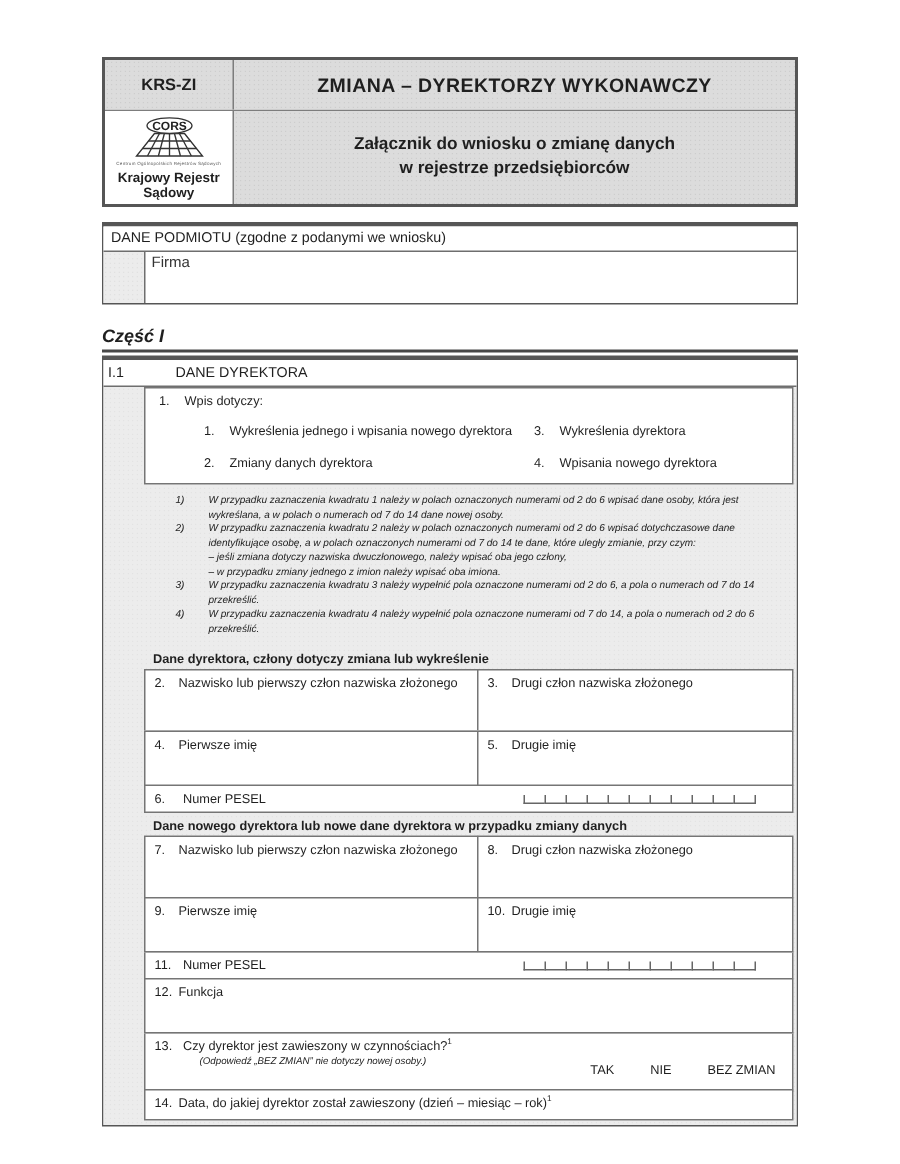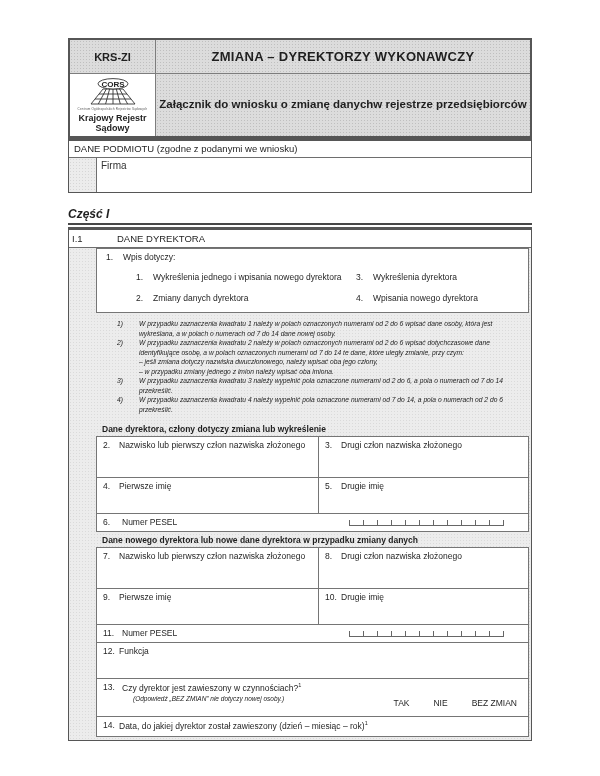--- a/index.html
+++ b/index.html
@@ -20,25 +20,25 @@
     background-size:3px 3px;
   }
   .code-cell{width:86px;border-right:1px solid #7d7d7d;display:flex;align-items:center;justify-content:center;
     font-weight:bold;font-size:11px;height:33px;}
   .title-cell{flex:1;display:flex;align-items:center;justify-content:center;
     font-weight:bold;font-size:13px;letter-spacing:.3px;height:33px;}
   .logo-cell{width:86px;border-right:1px solid #7d7d7d;background:#fff;height:62px;
     display:flex;flex-direction:column;align-items:center;justify-content:center;padding-top:1px;}
   .logo-caption{font-size:3px;color:#555;letter-spacing:.2px;margin-top:-1px;white-space:nowrap;}
   .logo-name{font-weight:bold;font-size:9px;line-height:1.15;text-align:center;margin-top:2px;}
-  .subtitle-cell{flex:1;display:flex;flex-direction:row;align-items:center;justify-content:center;
+  .subtitle-cell{flex:1;display:flex;flex-direction:column;align-items:center;justify-content:center;
     font-weight:bold;font-size:11.5px;line-height:1.35;height:62px;text-align:center;}
 
   
-  .dp{border:1px solid #565656;border-top-width:3px;}
+  .dp{margin-top:10px;border:1px solid #565656;border-top-width:3px;}
   .dp-h{padding:2px 5px 3px;font-size:9.5px;background:#fff;border-bottom:1px solid #6e6e6e;}
   .dp-b{display:flex;background-color:#ececec;
     background-image:radial-gradient(#d6d6d6 0.5px, rgba(0,0,0,0) 0.6px);background-size:3px 3px;}
   .dp-spacer{width:27px;}
   .dp-firma{flex:1;background:#fff;border-left:1px solid #6e6e6e;height:30px;padding:2px 4px;font-size:10px;color:#333;}
 
   
   .part-h{margin:14px 0 0;font-weight:bold;font-style:italic;font-size:12px;}
   .part-line{height:2px;background:#474747;margin-top:2px;}
 

